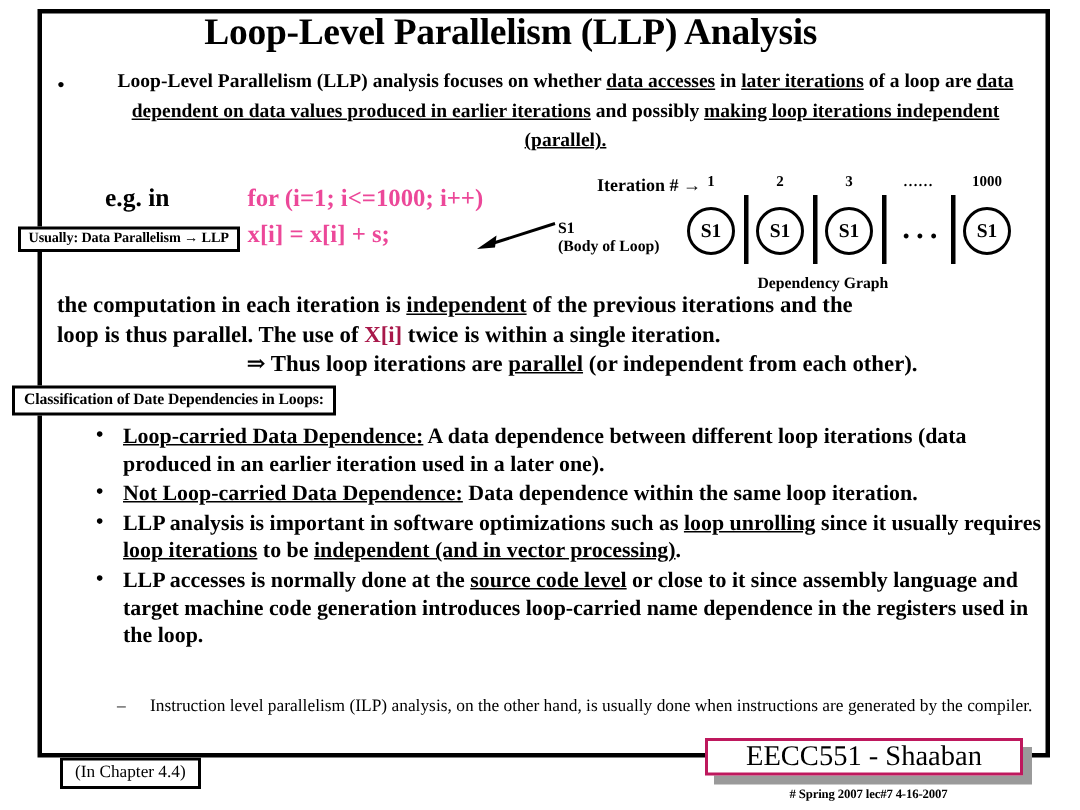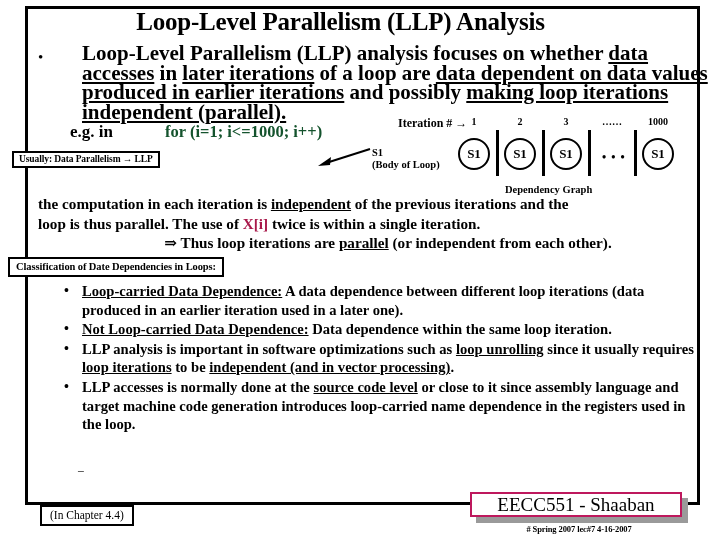--- a/index.html
+++ b/index.html
@@ -49,42 +49,42 @@
     width: 658px;
   }
   #intro-block .bullet {
     position: absolute;
     left: 0px;
     top: 6px;
     font-size: 15px;
     line-height: 14px;
   }
   #intro-text {
-    margin-left: 44px;
-    font-size: 21px;
+    margin-left: 24px;
+    font-size: 13px;
     font-weight: bold;
     line-height: 19.5px;
-    text-align: left;
+    text-align: center;
     width: 630px;
   }
   u { text-decoration: underline; }
 
   
   #eg-label {
     position: absolute;
     left: 70px;
     top: 122px;
     font-size: 17px;
     font-weight: bold;
   }
   #code-block {
     position: absolute;
     left: 165px;
     top: 120px;
-    color: #14532d;
+    color: #ec4899;
     font-weight: bold;
     font-size: 16.5px;
     line-height: 24px;
     white-space: nowrap;
   }
 
   #usually-box {
     position: absolute;
     left: 12px;
     top: 151px;
@@ -302,20 +302,21 @@
 <div id="slide-title">Loop-Level Parallelism (LLP) Analysis</div>
 
 <div id="intro-block">
   <span class="bullet">•</span>
   <div id="intro-text"><span>Loop-Level Parallelism (LLP) analysis focuses on whether </span><u>data accesses</u><span> in </span><u>later iterations</u><span> of a loop are </span><u>data dependent on data values produced in earlier iterations</u><span> and possibly </span><u>making loop iterations independent (parallel).</u></div>
 </div>
 
 <div id="eg-label">e.g.  in</div>
 <div id="code-block">
   <div>for (i=1; i&lt;=1000; i++)</div>
+  <div>x[i] = x[i] + s;</div>
 </div>
 
 <div id="usually-box">Usually:   Data Parallelism → LLP</div>
 
 <svg id="s1-arrow" viewBox="0 0 56 22">
   <line x1="54" y1="2" x2="10" y2="16" stroke="#000" stroke-width="2"></line>
   <polygon points="2,19 15,10 14,18" fill="#000"></polygon>
 </svg>
 <div id="s1-callout">
   <div>S1</div>
@@ -372,20 +373,21 @@
     <span class="li-body"><span>LLP analysis is important in software optimizations such as  </span><u>loop unrolling</u><span> since it usually requires </span><u>loop iterations</u><span> to be </span><u>independent (and in vector processing)</u><span>.</span></span>
   </div>
   <div class="li">
     <span class="dot">•</span>
     <span class="li-body"><span>LLP accesses is normally done at the </span><u>source code level</u><span> or close to it since assembly language and target machine code generation introduces  loop-carried name dependence in the registers used in the loop.</span></span>
   </div>
 </div>
 
 <div id="sub-bullet">
   <span class="dash">–</span>
+  <span>Instruction level parallelism (ILP) analysis, on the other hand, is usually done when instructions are generated by the compiler.</span>
 </div>
 
 <div id="chapter-box">(In  Chapter 4.4)</div>
 
 <div id="footer-badge">
   <div class="shadow"></div>
   <div class="face">EECC551 - Shaaban</div>
 </div>
 <div id="footer-sub">#  Spring 2007 lec#7   4-16-2007</div>
 

